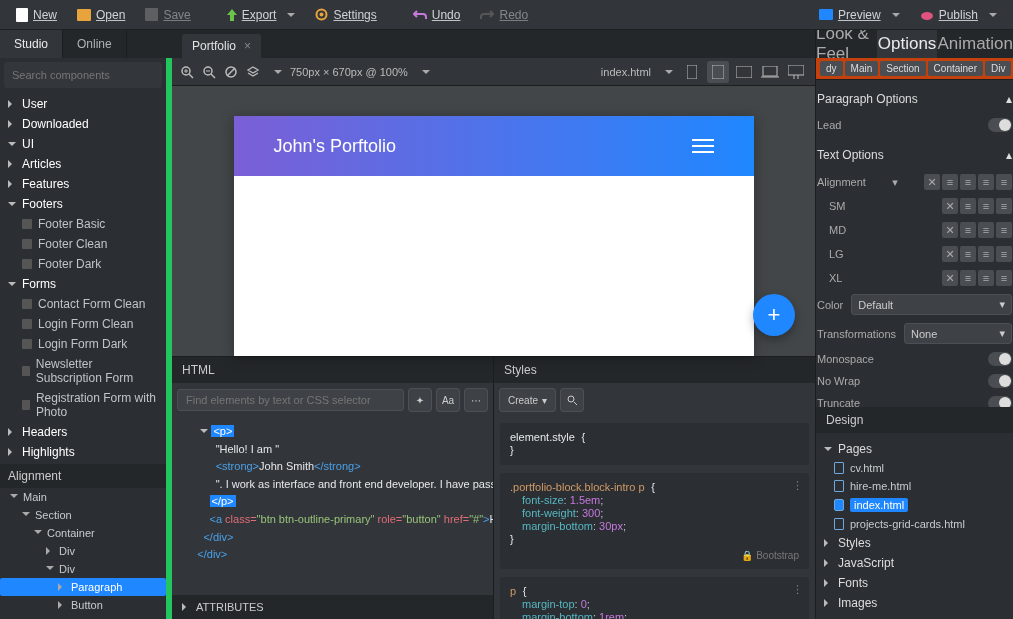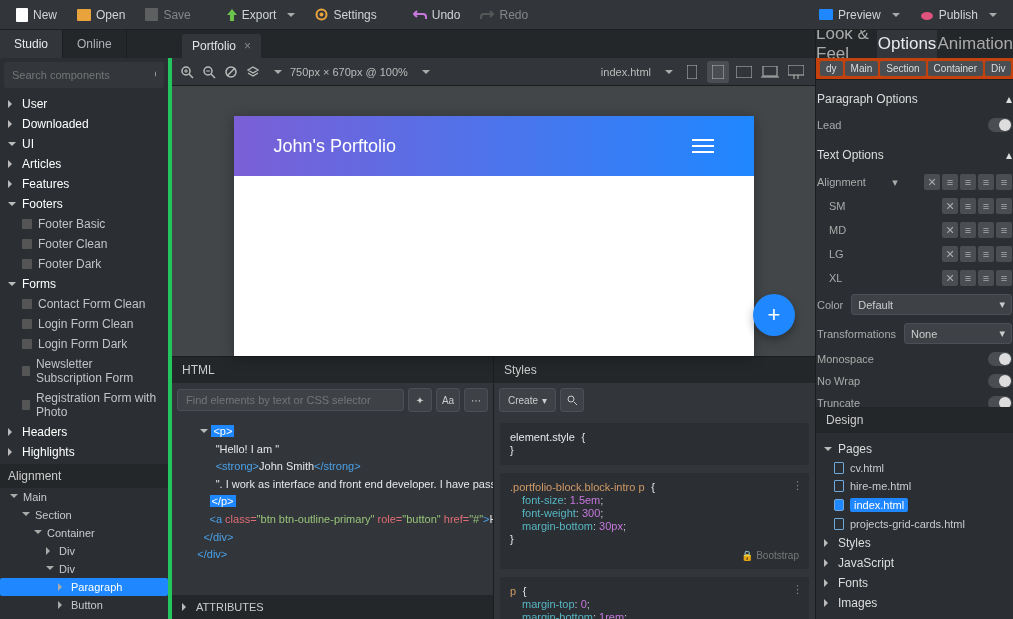--- a/index.html
+++ b/index.html
@@ -1,32 +1,32 @@
 <!DOCTYPE html>
 <html><head>
 <meta charset="utf-8">
 <style>
 * { margin:0; padding:0; box-sizing:border-box; font-family:-apple-system,Helvetica,Arial,sans-serif; }
 body { background:#2b2f33; color:#bfc4c9; font-size:12px; overflow:hidden; width:1013px; height:619px; }
 svg { display:block; }
 
 
 .topbar { background:#32363a; height:30px; display:flex; align-items:center; padding:0 8px; justify-content:space-between; border-bottom:1px solid #1e2124; }
-.topbar-group { display:flex; align-items:flex-end; gap:4px; }
+.topbar-group { display:flex; align-items:flex-end; gap:4px;text-decoration:underline; }
 .tb-btn { display:flex; align-items:center; gap:5px; padding:4px 8px; border-radius:3px; cursor:pointer; font-size:12px; color:#d0d4d8; }
 .tb-btn.disabled { opacity:.5; }
 .caret-down::after { content:""; border:4px solid transparent; border-top-color:#aaa; margin-left:6px; display:inline-block; transform:translateY(2px); }
 
 
 .tabsrow { background:#242729; height:28px; display:flex; align-items:center; }
 .tab { padding:0 14px; height:28px; display:flex; align-items:center; color:#aeb2b7; border-right:1px solid #1b1d1f; }
 .tab.selected { background:#32363a; color:#e8eaed; }
 
 
-.leftpanel { position:absolute; top:58px; left:0; width:172px; bottom:0; background:#2b2f33; border-right:4px solid #22c55e; overflow-y:auto; }
+.leftpanel { position:absolute; top:58px; left:0; width:172px; bottom:0; background:#2b2f33; border-right:6px solid #22c55e; overflow-y:auto; }
 .searchbox { display:flex; align-items:center; padding:6px 8px; background:#33373b; margin:4px; border-radius:3px; }
 .searchbox input { background:transparent; border:none; color:#aaa; flex:1; font-size:11px; outline:none; }
 .tree { padding:2px 0; }
 .tree-item { display:flex; align-items:center; padding:3px 8px; gap:6px; cursor:pointer; color:#d6d8db; font-size:12px; }
 .tree-item.sub { padding-left:22px; color:#c0c3c7; }
 .tree-item.header { color:#fff; font-weight:500; }
 .arrow { width:0; height:0; border:4px solid transparent; }
 .arrow.r { border-left-color:#bbb; }
 .arrow.d { border-top-color:#bbb; transform:translateY(2px); }
 .overview-hdr { background:#242729; padding:5px 8px; color:#ccc; font-size:12px; }

